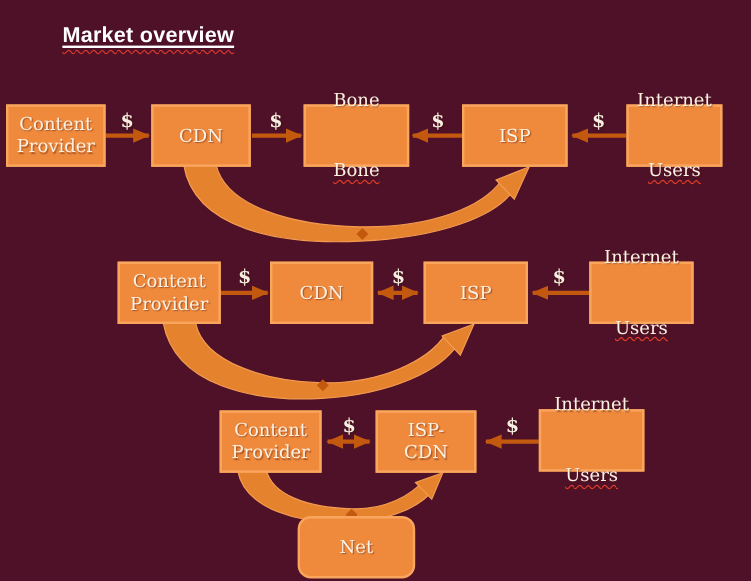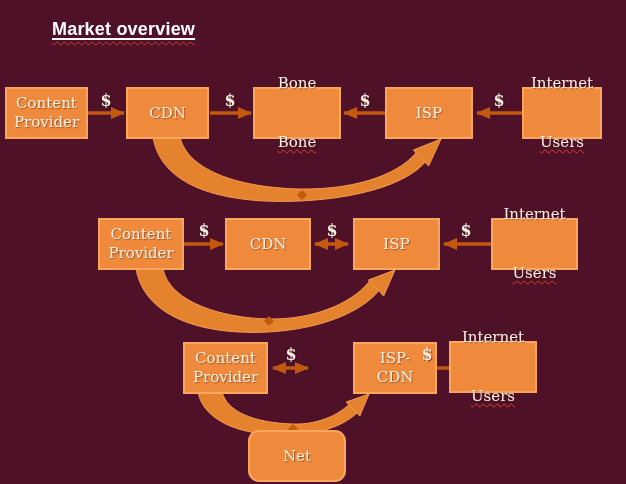--- a/index.html
+++ b/index.html
@@ -124,21 +124,21 @@
   </div>
   <div class="box" style="left:491px;top:218px;width:87px;">
     <span class="bl">Internet</span>
     <span class="bl sq">Users</span>
   </div>
 
   <div class="box" style="left:183px;top:342px;width:85px;">
     <span class="bl">Content</span>
     <span class="bl">Provider</span>
   </div>
-  <div class="box" style="left:313px;top:342px;width:84px;margin-left:40px;">
+  <div class="box" style="left:313px;top:342px;width:84px;">
     <span class="bl">ISP-</span>
     <span class="bl">CDN</span>
   </div>
   <div class="box" style="left:449px;top:341px;width:88px;">
     <span class="bl">Internet</span>
     <span class="bl sq">Users</span>
   </div>
 
   <div class="box" style="left:248px;top:430px;width:98px;border-radius:11px;">
     <span class="bl">Net</span>

